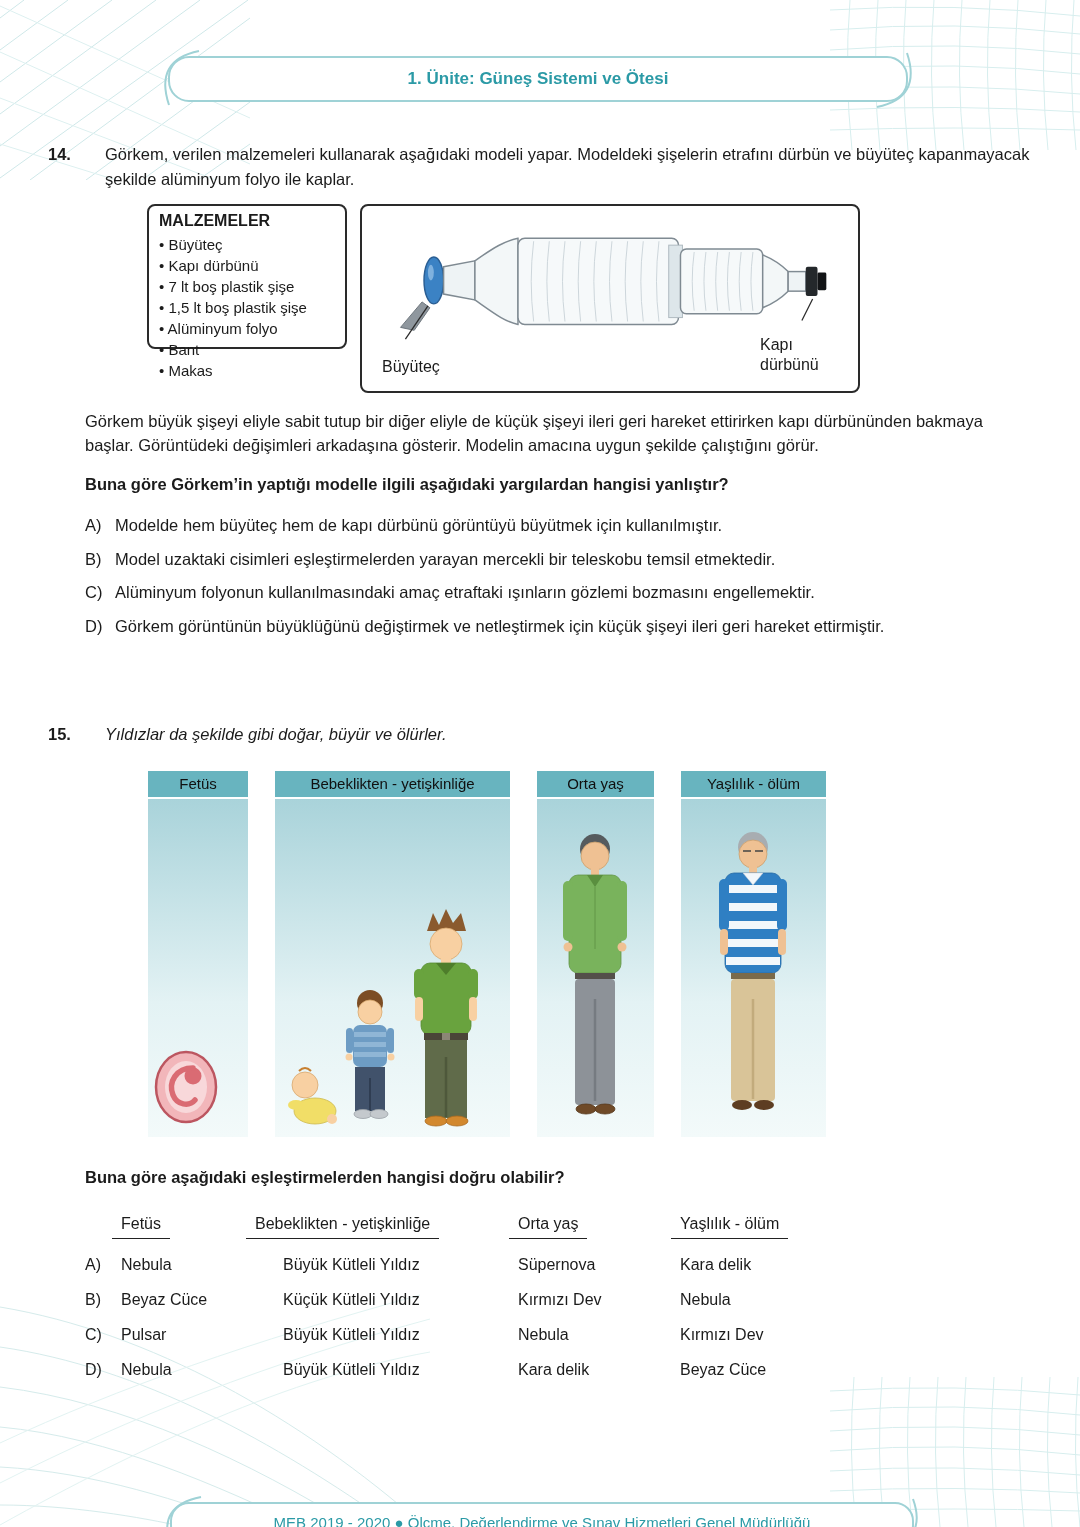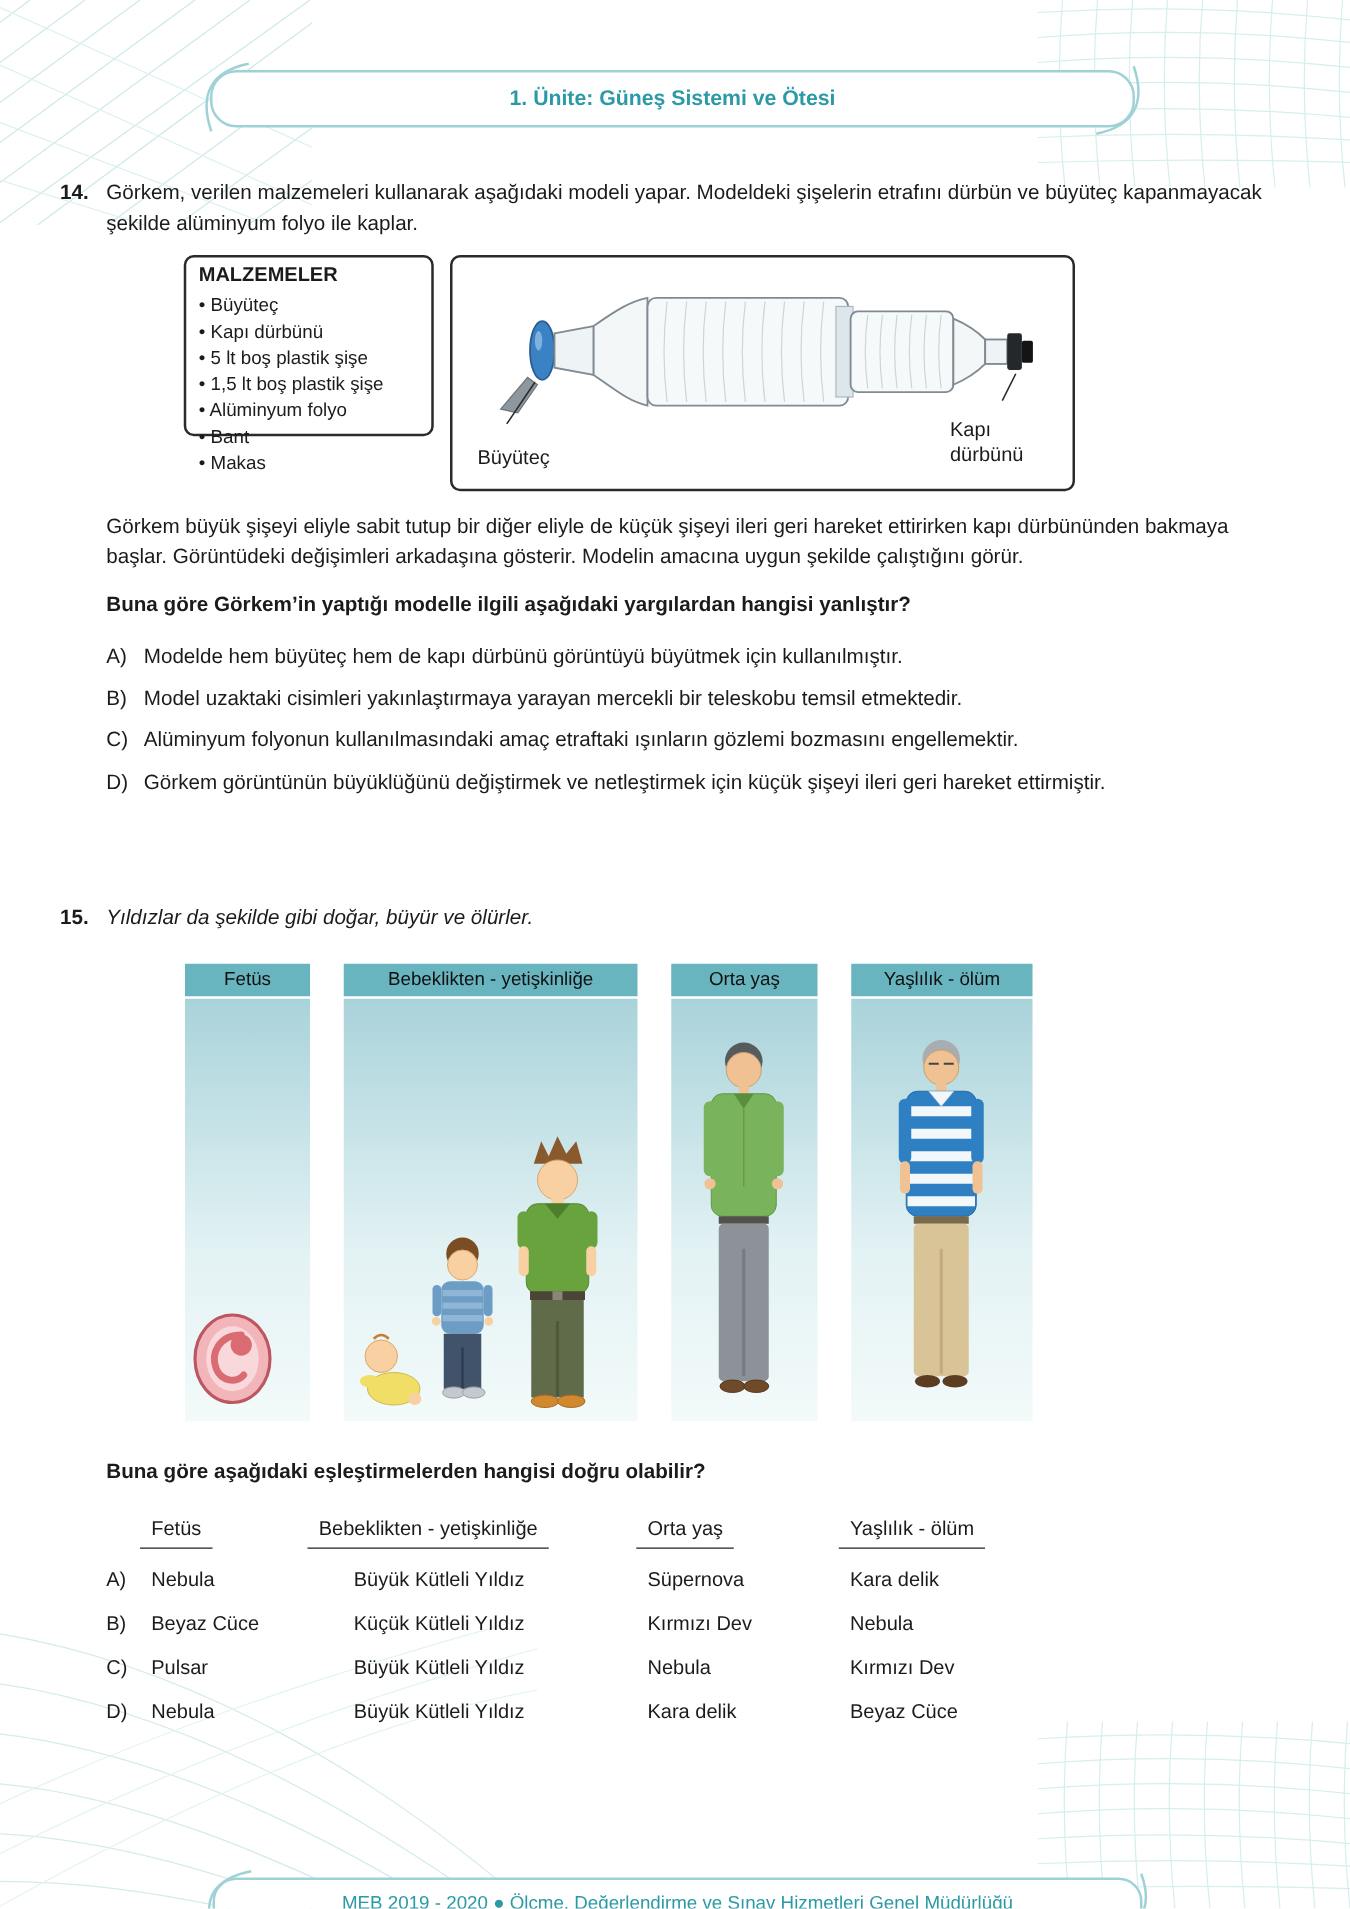--- a/index.html
+++ b/index.html
@@ -26,21 +26,21 @@
   .footer-band { left:170px; top:1456px; width:740px; height:38px; border-radius:19px;
     font-size:15px;margin-top:46px; }
   .fl { position:absolute; }
   .fl-left { left:-13px; top:-9px; }
   .fl-right { right:-13px; bottom:-9px; }
 
   
   .q { position:absolute; left:48px; width:985px; }
   .q14 { top:142px; }
   .q15 { top:722px; }
-  .qline { display:flex; }
+  .qline { display:flex;gap:20px; }
   .qnum { flex:0 0 37px; font-weight:700; }
   .qtext { flex:1; }
   .italic { font-style:italic; }
 
   .q14-figrow { margin:12px 0 0 99px; display:flex; gap:13px; }
   .materials-box {
     width:200px; height:145px; box-sizing:border-box;
     border:2px solid #2a2a2a; border-radius:8px; padding:4px 10px;
     font-size:15px; line-height:1.4;
   }
@@ -181,21 +181,21 @@
     <div class="qline">
       <span class="qnum">14.</span>
       <span class="qtext">Görkem, verilen malzemeleri kullanarak aşağıdaki modeli yapar. Modeldeki şişelerin etrafını dürbün ve büyüteç kapanmayacak şekilde alüminyum folyo ile kaplar.</span>
     </div>
 
     <div class="q14-figrow">
       <div class="materials-box">
         <div class="mat-title">MALZEMELER</div>
         <div class="mat-item"><span>Büyüteç</span></div>
         <div class="mat-item"><span>Kapı dürbünü</span></div>
-        <div class="mat-item"><span>5 lt boş plastik şişe</span></div>
+        <div class="mat-item"><span>7 lt boş plastik şişe</span></div>
         <div class="mat-item"><span>1,5 lt boş plastik şişe</span></div>
         <div class="mat-item"><span>Alüminyum folyo</span></div>
         <div class="mat-item"><span>Bant</span></div>
         <div class="mat-item"><span>Makas</span></div>
       </div>
 
       <div class="figure-box">
         <svg class="bottles" viewBox="0 0 500 189">
           <path d="M58,98 L36,124 L50,127 L66,104 Z" fill="#8f979e" stroke="#6d757c" stroke-width="1"></path>
           <ellipse cx="70" cy="76" rx="10" ry="24" fill="#3b82c4" stroke="#2a5e93" stroke-width="1.5"></ellipse>
@@ -240,21 +240,21 @@
 
     <p class="q-bold"><span>Buna göre Görkem’in yaptığı modelle ilgili aşağıdaki yargılardan hangisi </span><span class="u">yanlıştır</span><span>?</span></p>
 
     <div class="options">
       <div class="opt">
         <span class="opt-letter">A)</span>
         <span class="opt-text">Modelde hem büyüteç hem de kapı dürbünü görüntüyü büyütmek için kullanılmıştır.</span>
       </div>
       <div class="opt">
         <span class="opt-letter">B)</span>
-        <span class="opt-text">Model uzaktaki cisimleri yakınlaştırmaya yarayan mercekli bir teleskobu temsil etmektedir.</span>
+        <span class="opt-text">Model uzaktaki cisimleri eşleştirmelerden yarayan mercekli bir teleskobu temsil etmektedir.</span>
       </div>
       <div class="opt">
         <span class="opt-letter">C)</span>
         <span class="opt-text">Alüminyum folyonun kullanılmasındaki amaç etraftaki ışınların gözlemi bozmasını engellemektir.</span>
       </div>
       <div class="opt">
         <span class="opt-letter">D)</span>
         <span class="opt-text">Görkem görüntünün büyüklüğünü değiştirmek ve netleştirmek için küçük şişeyi ileri geri hareket ettirmiştir.</span>
       </div>
     </div>

